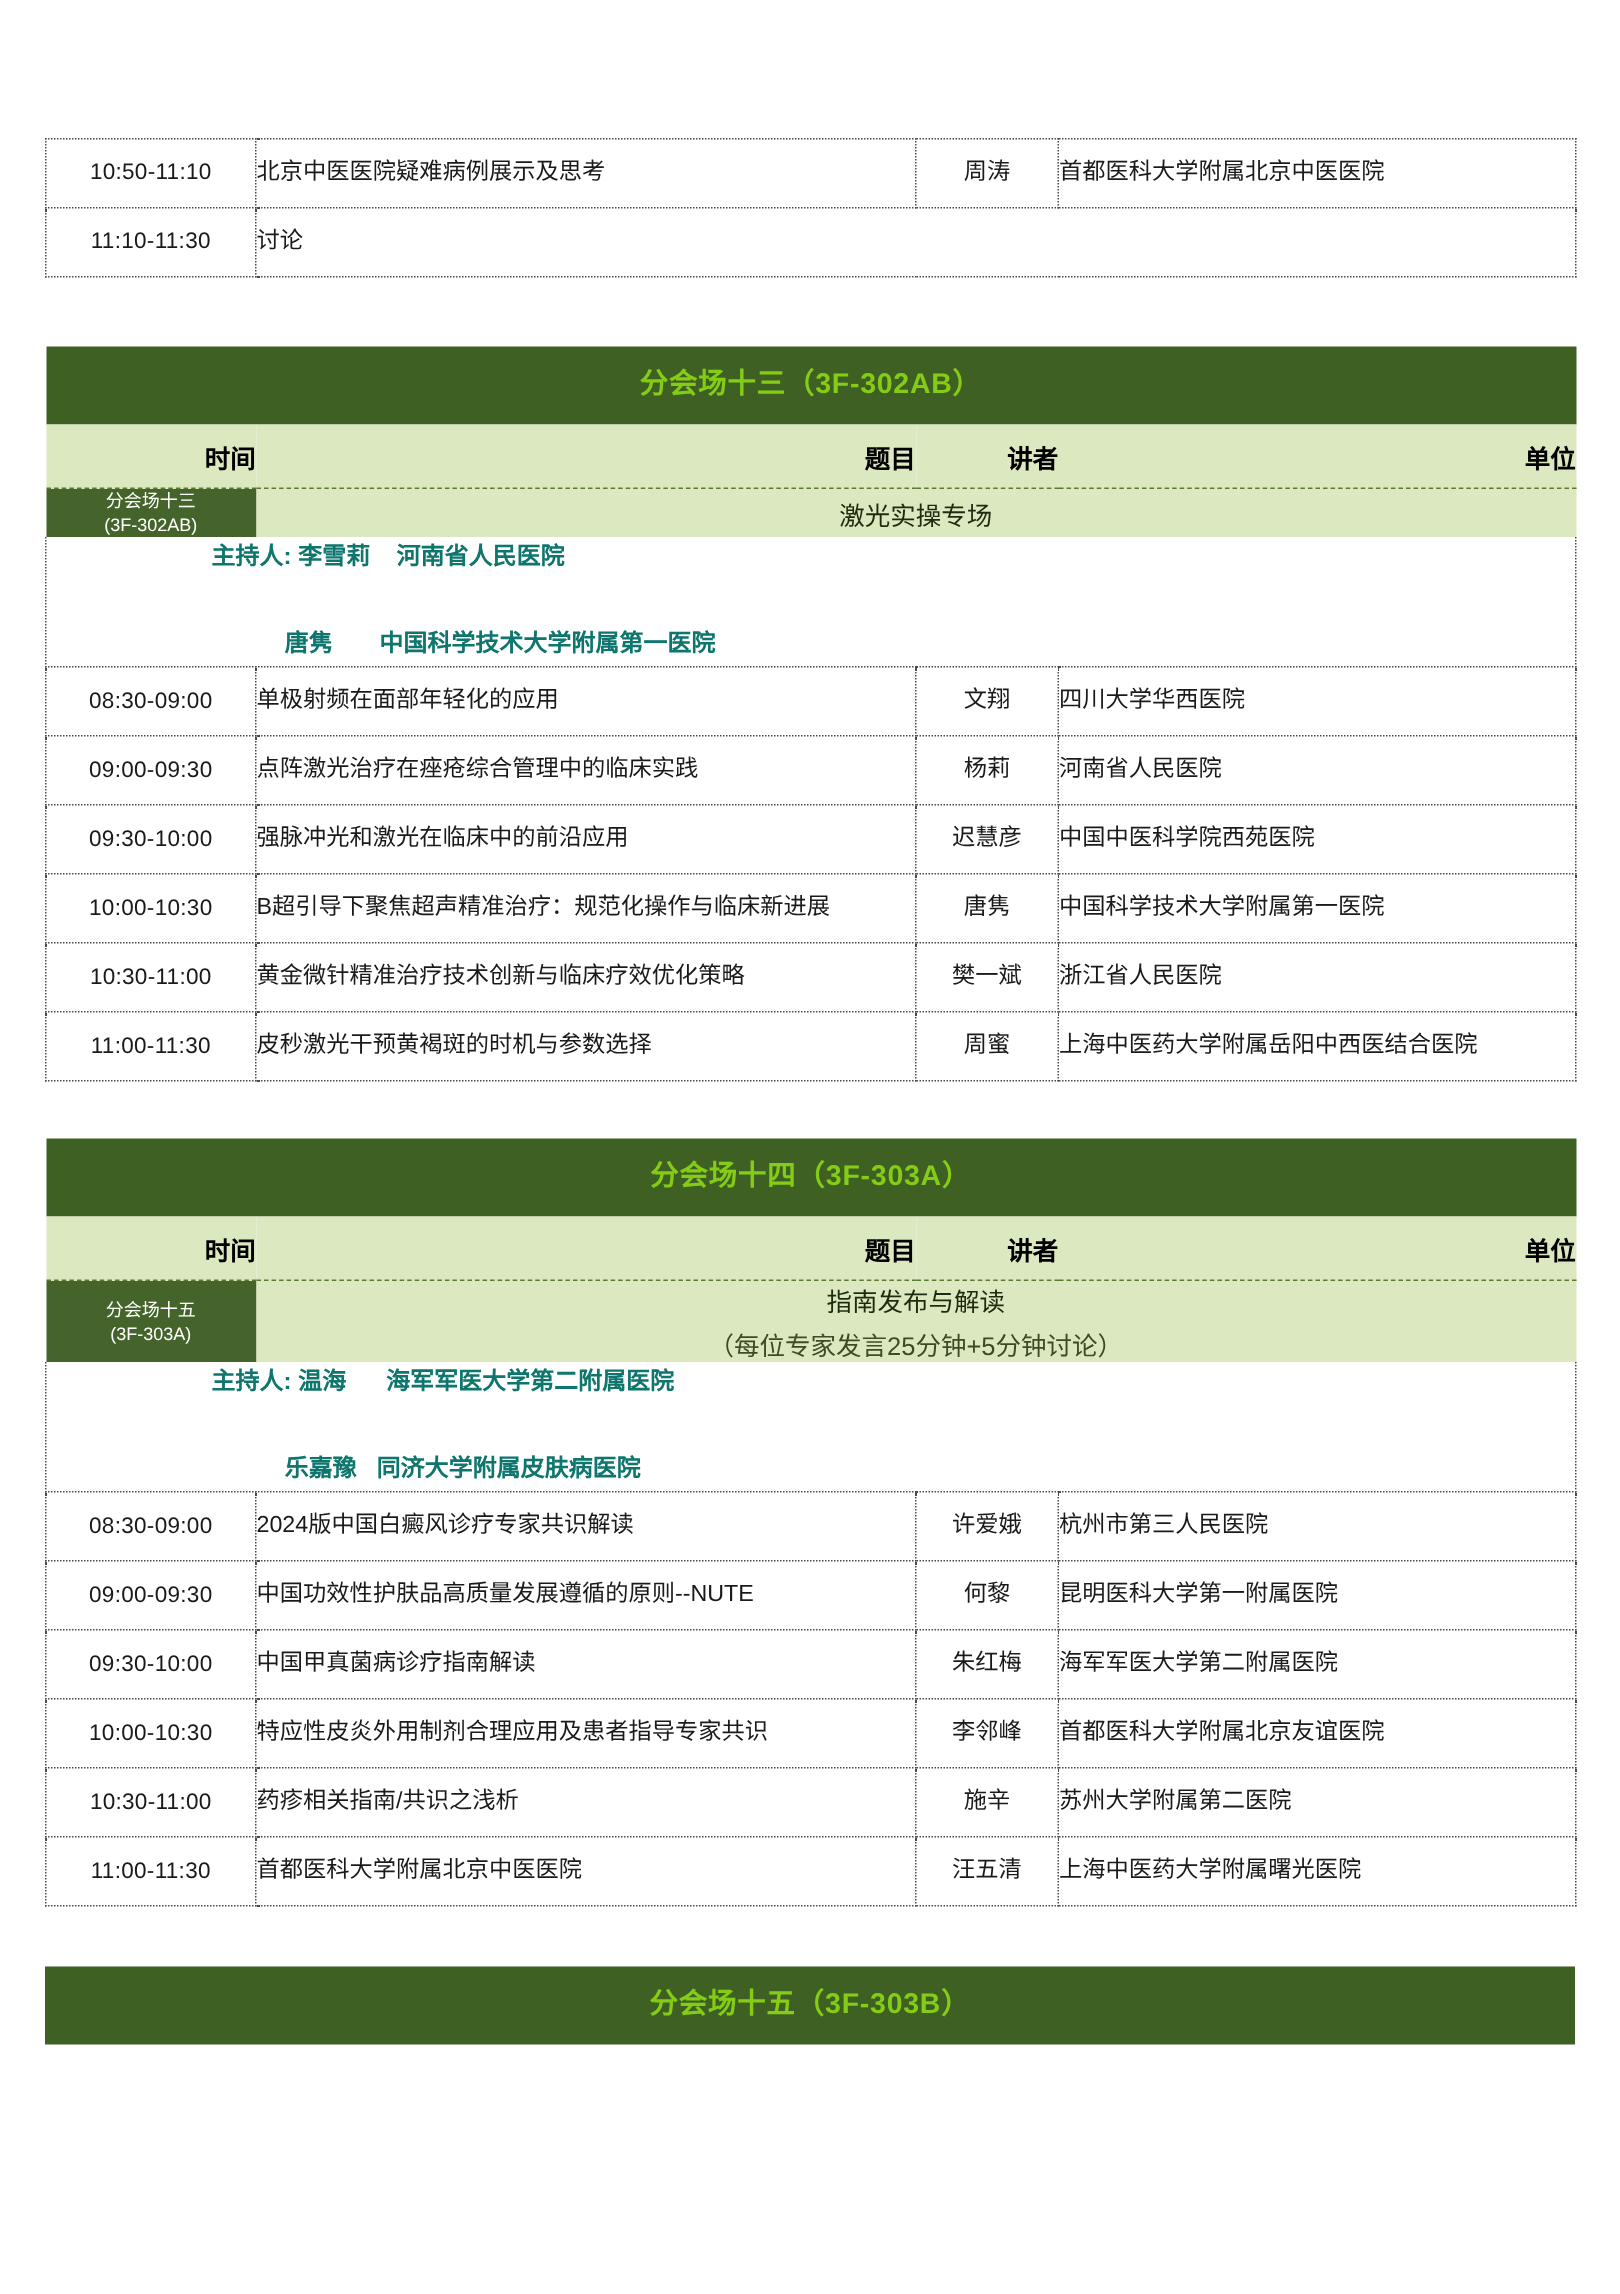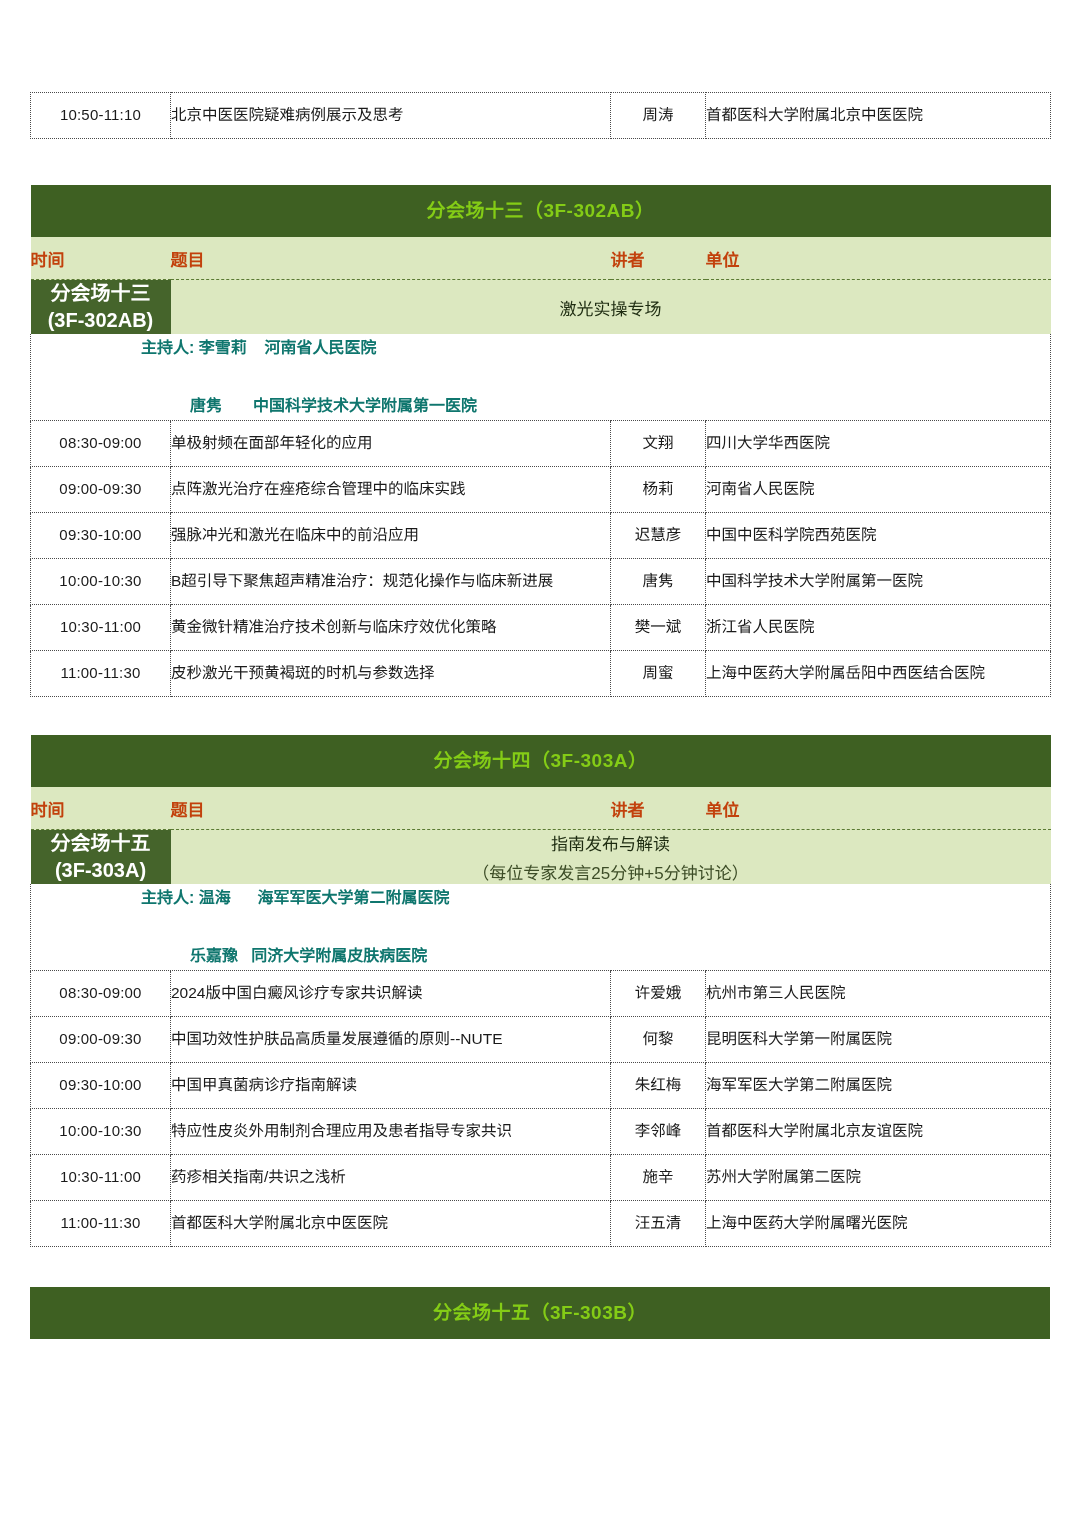--- a/index.html
+++ b/index.html
@@ -82,32 +82,32 @@
     letter-spacing: .5px;
     border: none;
   }
 
   
   .colhead td {
     background: #dce8c0;
     height: 42px;
     font-size: 17px;
     font-weight: bold;
-    text-align: left;
-    color: #c2410c;
+    text-align: right;
+    color: #000000;
     border: none;
     border-bottom: 1px dashed #5a7a32;
   }
 
   
   .sess-label {
     background: #45642b;
     color: #ffffff;
-    font-size: 20px;
-    font-weight: bold;
+    font-size: 12px;
+    font-weight: normal;
     text-align: center;
     line-height: 1.35;
     padding: 6px 2px;
     border: none !important;
   }
   .sess-topic {
     background: #dce8c0;
     text-align: center;
     border: none !important;
     padding: 8px 4px;
@@ -162,20 +162,24 @@
         <col class="c-speaker">
         <col class="c-unit">
     </colgroup>
     <tbody>
       <tr>
         <td class="row-cell cell-time">10:50-11:10</td>
         <td class="row-cell cell-title">北京中医医院疑难病例展示及思考</td>
         <td class="row-cell cell-speaker">周涛</td>
         <td class="row-cell cell-unit">首都医科大学附属北京中医医院</td>
       </tr>
+      <tr>
+        <td class="row-cell cell-time">11:10-11:30</td>
+        <td class="row-cell cell-title" colspan="3">讨论</td>
+      </tr>
     </tbody>
   </table>
 
   <div class="gap-46"></div>
 
   <table class="sched-table">
     <colgroup>
       <col class="c-time">
         <col class="c-title">
         <col class="c-speaker">

